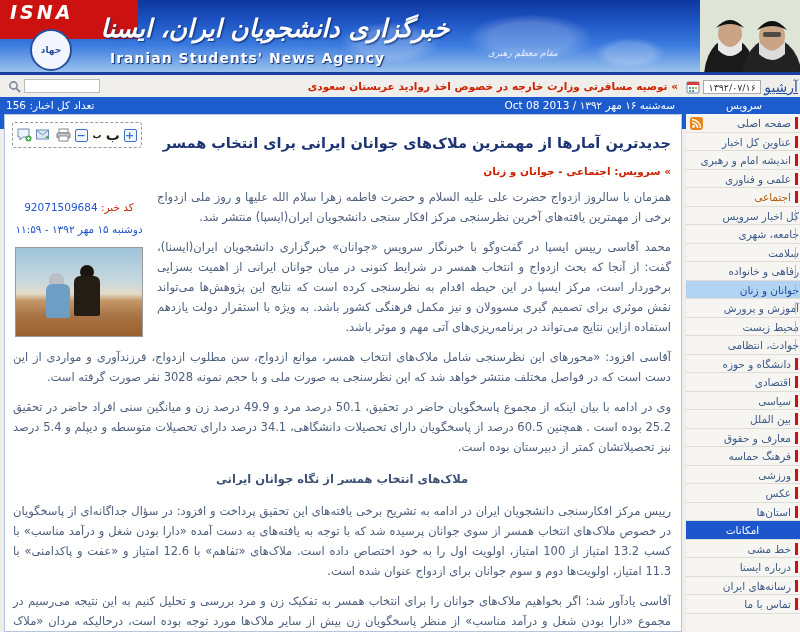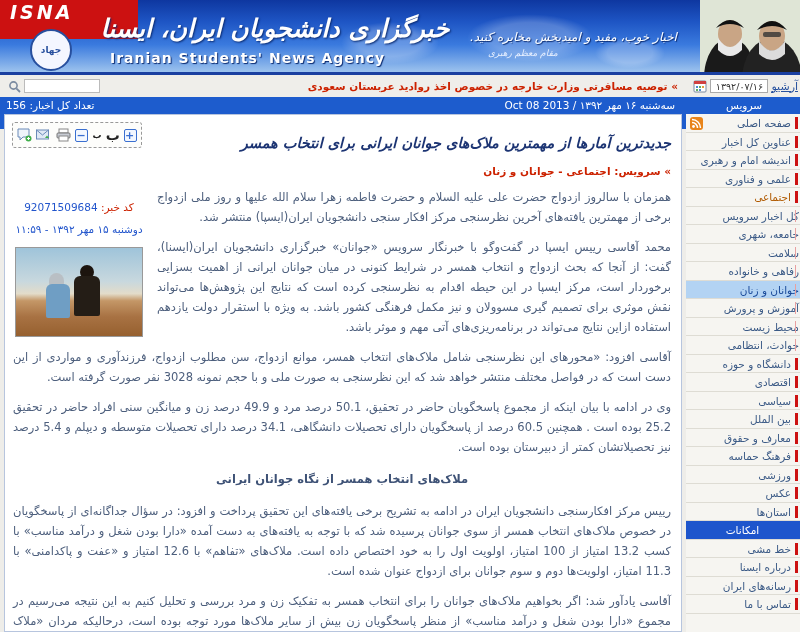--- a/index.html
+++ b/index.html
@@ -33,21 +33,21 @@
   .leaders { position:absolute; right:0; top:0; width:100px; height:75px; }
 
   
   .tickerbar { position:absolute; left:0; top:78px; width:800px; height:19px; background:#efeeea; }
   .search-wrap { position:absolute; left:8px; top:1px; display:flex; align-items:center; gap:3px; }
   .search-input { width:76px; height:14px; border:1px solid #bbb; background:#fff; font-size:9px; }
   .ticker-text { position:absolute; right:122px; top:2px; direction:rtl; color:#cc2200;
     font-size:10.5px; font-weight:bold; white-space:nowrap; }
   .archive-wrap { position:absolute; right:2px; top:1px; width:118px; display:flex;
     align-items:center; flex-direction:row-reverse; gap:3px; }
-  .archive-label { color:#27519e; font-size:11px;text-decoration:underline; }
+  .archive-label { color:#27519e; font-size:14px;text-decoration:underline; }
   .archive-input { width:58px; height:14px; border:1px solid #aaa; background:#fff;
     font-size:9.5px; color:#333; text-align:center; direction:rtl; font-family:"DejaVu Sans",sans-serif; }
 
   
   .datebar { position:absolute; left:0; top:97px; width:800px; height:32px; background:#1d5ccd;
     color:#fff; font-size:10.5px; line-height:17px; }
   .total-news { position:absolute; left:6px; direction:rtl; }
   .date-fa-en { position:absolute; right:125px; direction:rtl; }
   .service-header { position:absolute; right:0; width:112px; text-align:center; direction:rtl; }
 
@@ -68,21 +68,21 @@
   .content { position:absolute; left:4px; top:114px; width:678px; height:518px; background:#fff;
     border:1px solid #b7c5de; overflow:hidden; }
   .toolbar { position:absolute; left:7px; top:7px; width:130px; height:26px; border:1px dashed #999;
     border-radius:3px; display:flex; align-items:center; justify-content:space-evenly; background:#fdfdfb; }
   .toolbar .tb { cursor:pointer; display:flex; align-items:center; }
   .b-small { font-size:9px; font-weight:bold; color:#222; }
   .b-large { font-size:14px; font-weight:bold; color:#222; }
   .pm-box { width:13px; height:13px; border:1px solid #3a6fd0; border-radius:2px; color:#3a6fd0;
     font-size:11px; line-height:11px; text-align:center; font-weight:bold; background:#f2f7ff; }
   .title { direction:rtl; text-align:right; color:#1c3473; font-weight:bold; font-size:14.5px;
-    margin:20px 10px 0 150px;font-style:italic; }
+    margin:20px 10px 0 150px; }
   .service-line { direction:rtl; text-align:right; color:#cc2200; font-size:10.5px; font-weight:bold;
     margin:14px 10px 0 0; }
   .body-wrap { direction:rtl; margin:6px 10px 0 8px; color:#4d5f7d; font-size:11.5px;
     line-height:20px; text-align:justify; }
   .meta-photo { float:left; width:132px; margin:2px 12px 4px 0; direction:rtl; }
   .code-line { font-size:10.5px; text-align:center; margin-top:8px; }
   .code-label { color:#cc2200; }
   .code-num { color:#2255cc; }
   .time-line { font-size:10.5px; color:#2255cc; text-align:center; margin-top:2px; }
   .photo { width:128px; height:90px; border:1px solid #999; margin:8px auto 0; position:relative;
@@ -97,21 +97,20 @@
 </style>
 </head>
 <body>
 
 <div class="banner">
   <div class="map-blob"></div>
   <div class="isna-box">ISNA</div>
   <div class="emblem">جهاد</div>
   <div class="cal-fa">خبرگزاری دانشجویان ایران، ایسنا</div>
   <div class="name-en">Iranian Students' News Agency</div>
-  <div class="quote-fa">اخبار خوب، مفید و امیدبخش مخابره کنید.</div>
   <div class="quote-attr">مقام معظم رهبری</div>
   <svg class="leaders" viewBox="0 0 100 75">
     <rect width="100" height="75" fill="#dfe5d6"></rect>
     <ellipse cx="30" cy="78" rx="26" ry="40" fill="#1a1a1a"></ellipse>
     <ellipse cx="30" cy="34" rx="12" ry="14" fill="#c9a585"></ellipse>
     <path d="M18 38 Q30 56 42 38 L42 50 Q30 62 18 50 Z" fill="#e8e8e8"></path>
     <path d="M16 28 Q30 12 44 28 Q30 20 16 28 Z" fill="#111"></path>
     <ellipse cx="72" cy="80" rx="30" ry="42" fill="#222"></ellipse>
     <ellipse cx="72" cy="36" rx="13" ry="15" fill="#c9a585"></ellipse>
     <path d="M59 41 Q72 60 85 41 L85 54 Q72 66 59 54 Z" fill="#dcdcdc"></path>

